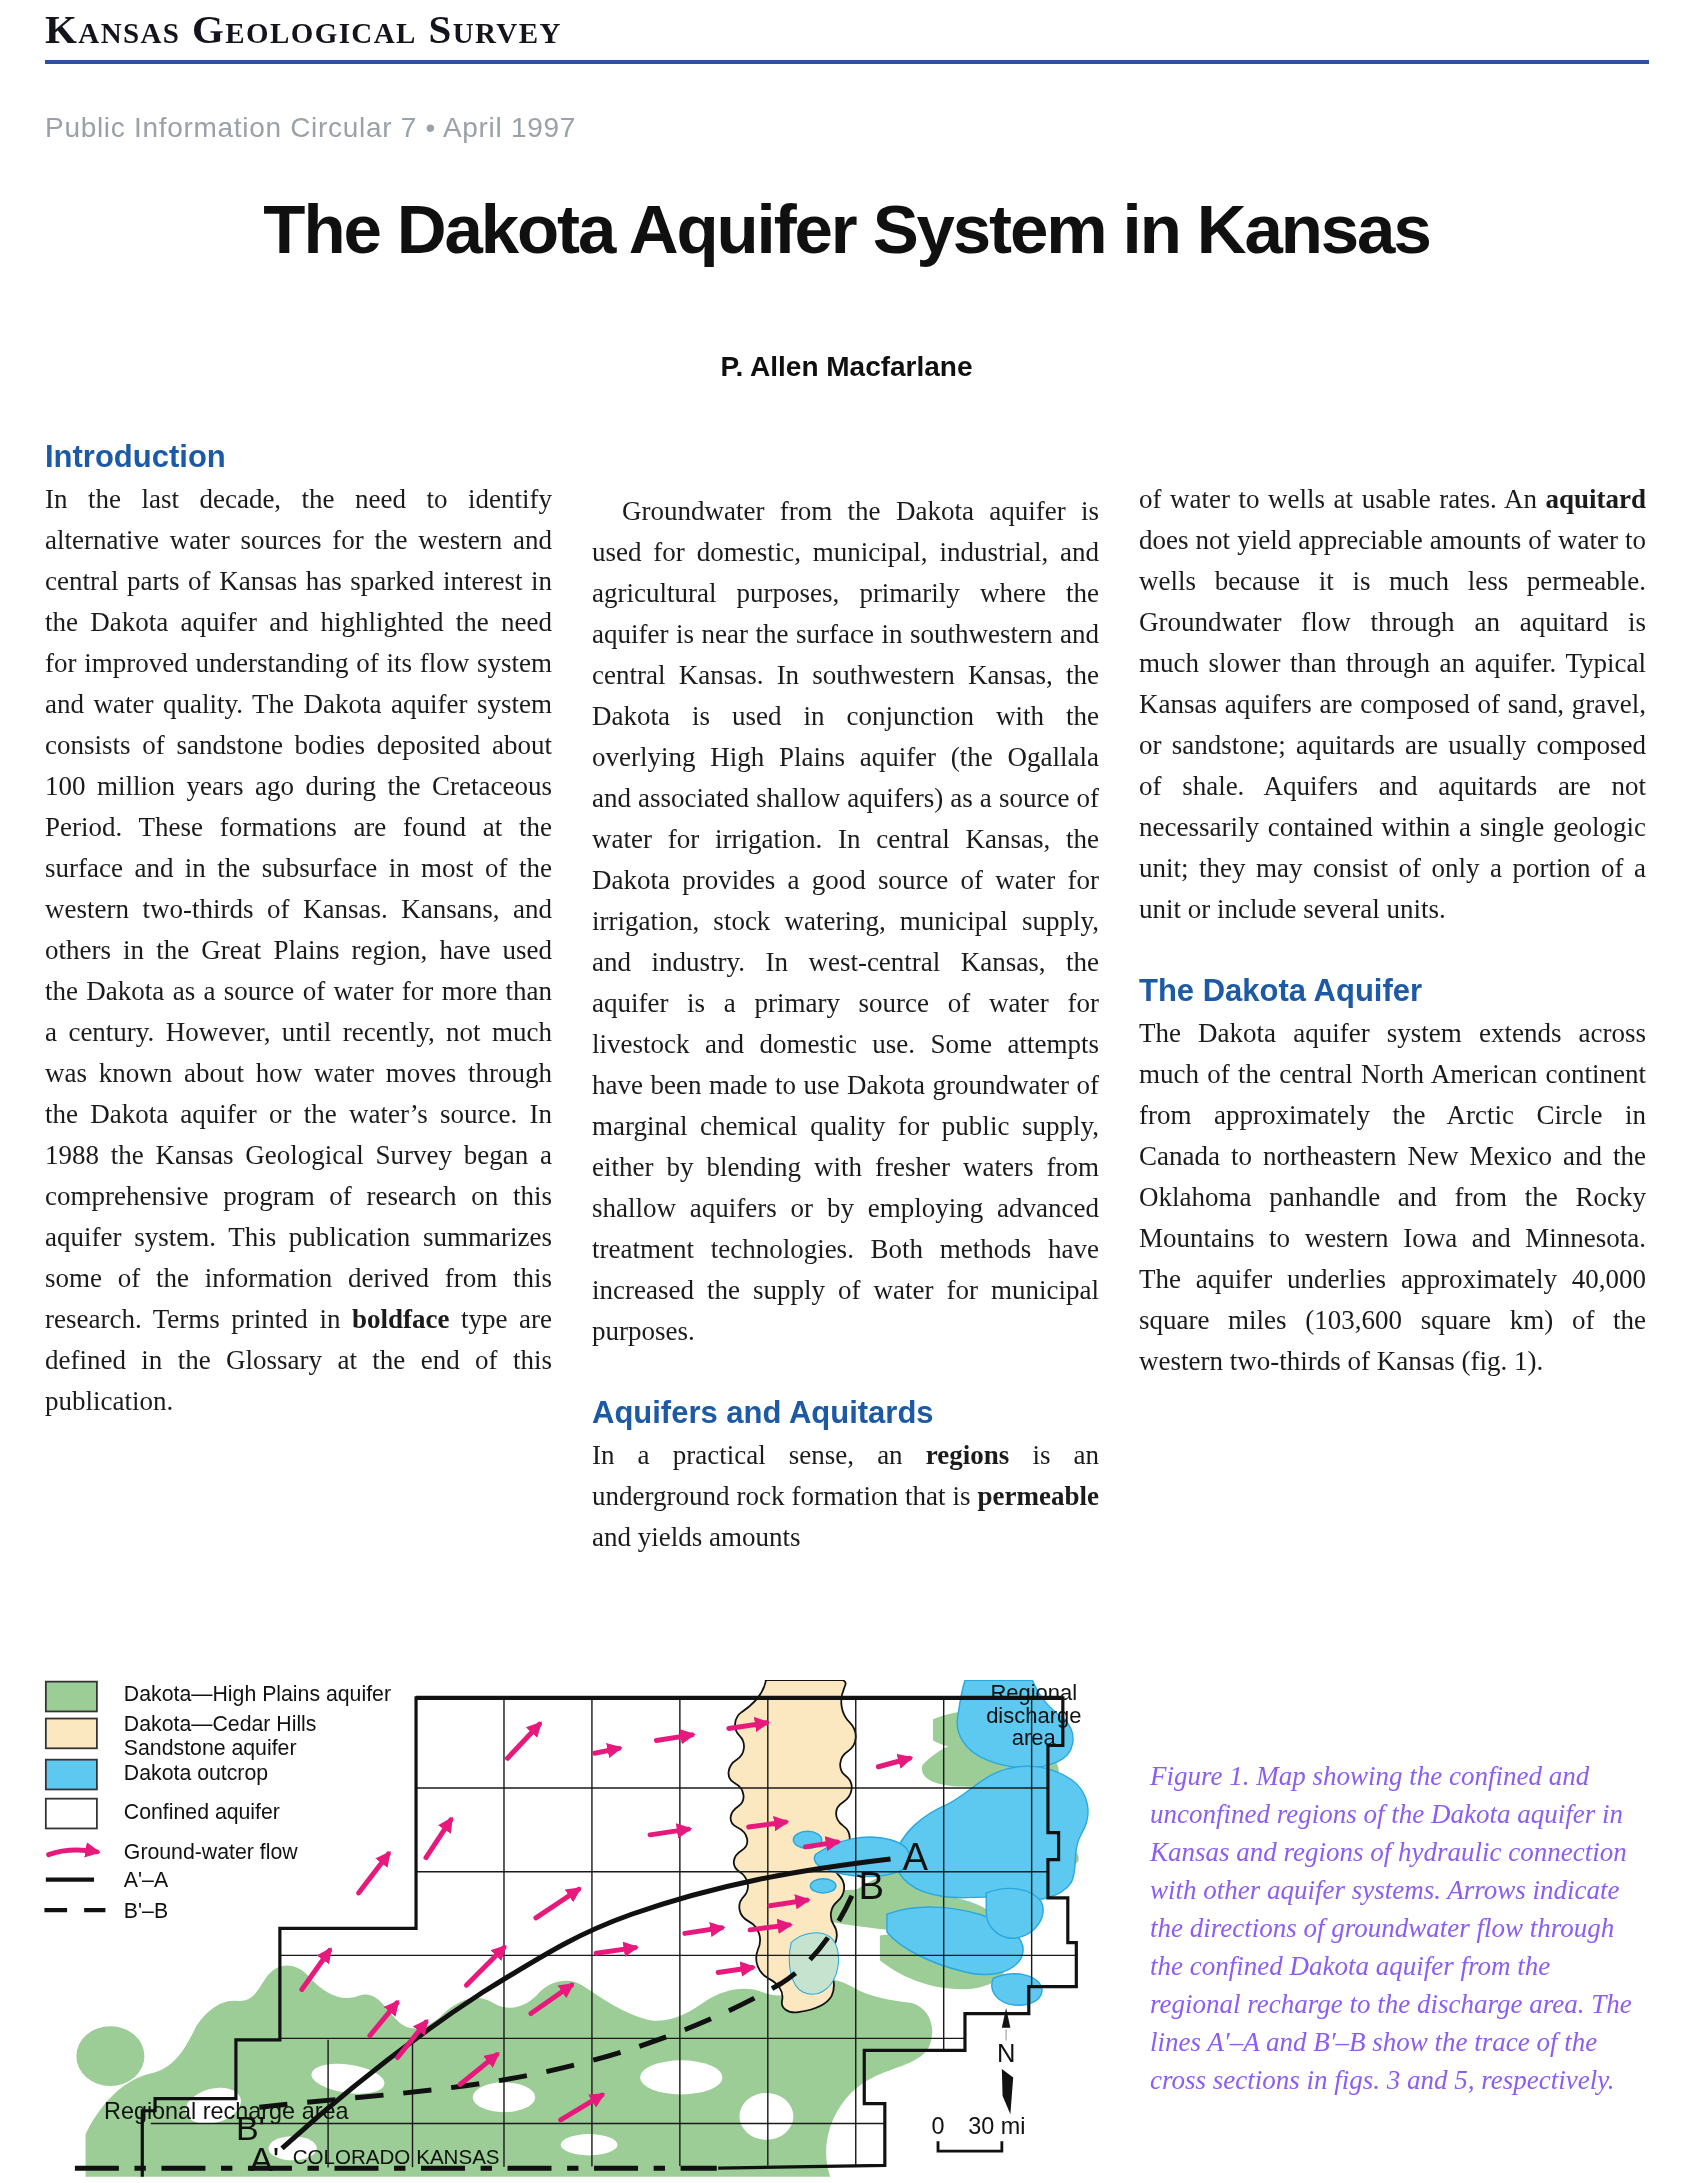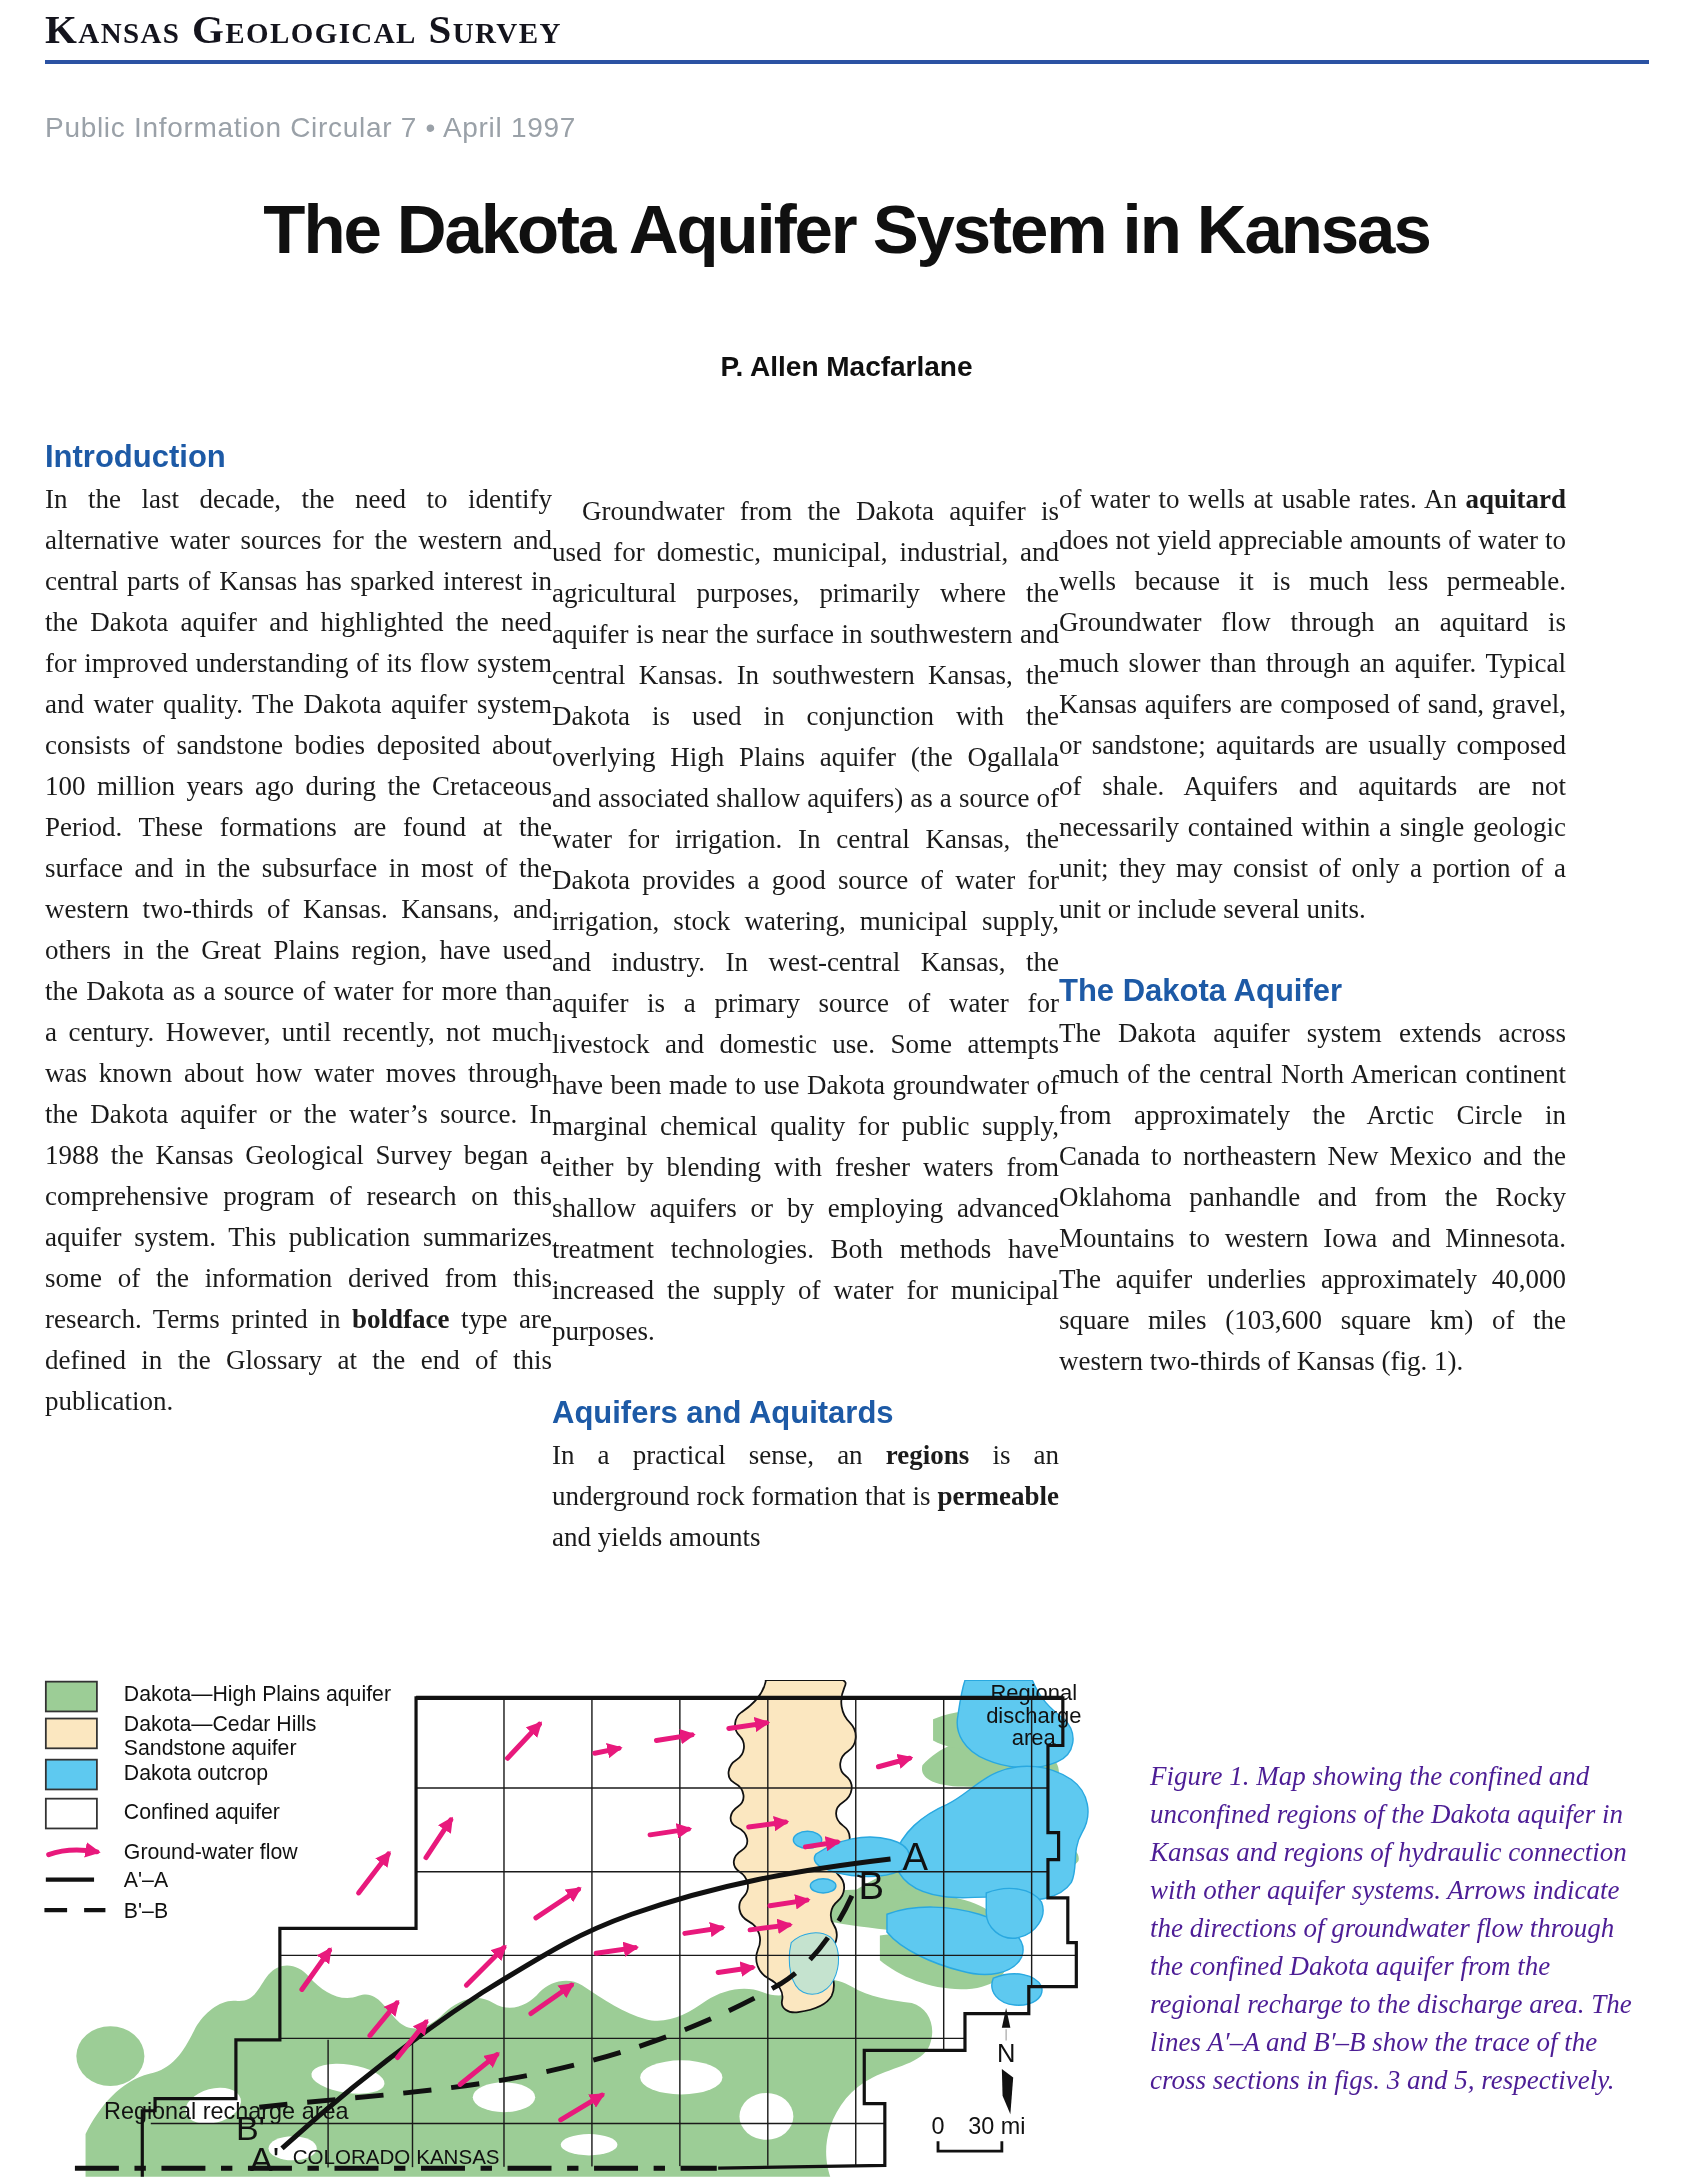--- a/index.html
+++ b/index.html
@@ -24,42 +24,42 @@
     font-family:"Liberation Sans",sans-serif;font-weight:bold;font-size:69px;
     letter-spacing:-2.1px;color:#101010;
   }
   .author{
     position:absolute;left:0;top:304px;width:100%;text-align:center;
     font-family:"Liberation Sans",sans-serif;font-weight:bold;font-size:28px;color:#101010;margin-top:47px;
   }
   
   .columns{
     position:absolute;left:45px;top:434px;width:1604px;height:1241px;
-    display:flex;
+    display:flex;gap:40px;
   }
   .col{width:507px;flex:0 0 507px;}
   .col.pad{padding-top:45px;}
   h2.sec{
     font-family:"Liberation Sans",sans-serif;font-weight:bold;font-size:31px;
     color:#1d5aa6;margin:0;line-height:45px;
   }
   h2.sec.mid{margin-top:38px;}
   p.body{
     font-size:27px;line-height:41px;text-align:justify;margin:0;
     hyphens:none;
   }
   p.body.indent{text-indent:30px;margin-top:12px;}
   p.body .bseg{font-weight:bold;}
   
   .figure{position:absolute;left:43px;top:1680px;width:1610px;height:504px;}
   .figure svg{position:absolute;left:0;top:0;}
   .caption{
     position:absolute;left:1107px;top:77px;width:497px;
     font-family:"Liberation Serif",serif;font-style:italic;font-size:27px;
-    line-height:38px;color:#4c1d95;
+    line-height:38px;color:#8b5cf6;
   }
   .svgtxt{font-family:"Liberation Sans",sans-serif;fill:#111111;}
 </style>
 </head>
 <body>
 
 <div class="masthead">
   <div class="wordmark">Kansas Geological Survey</div>
 </div>
 <div class="rule"></div>

